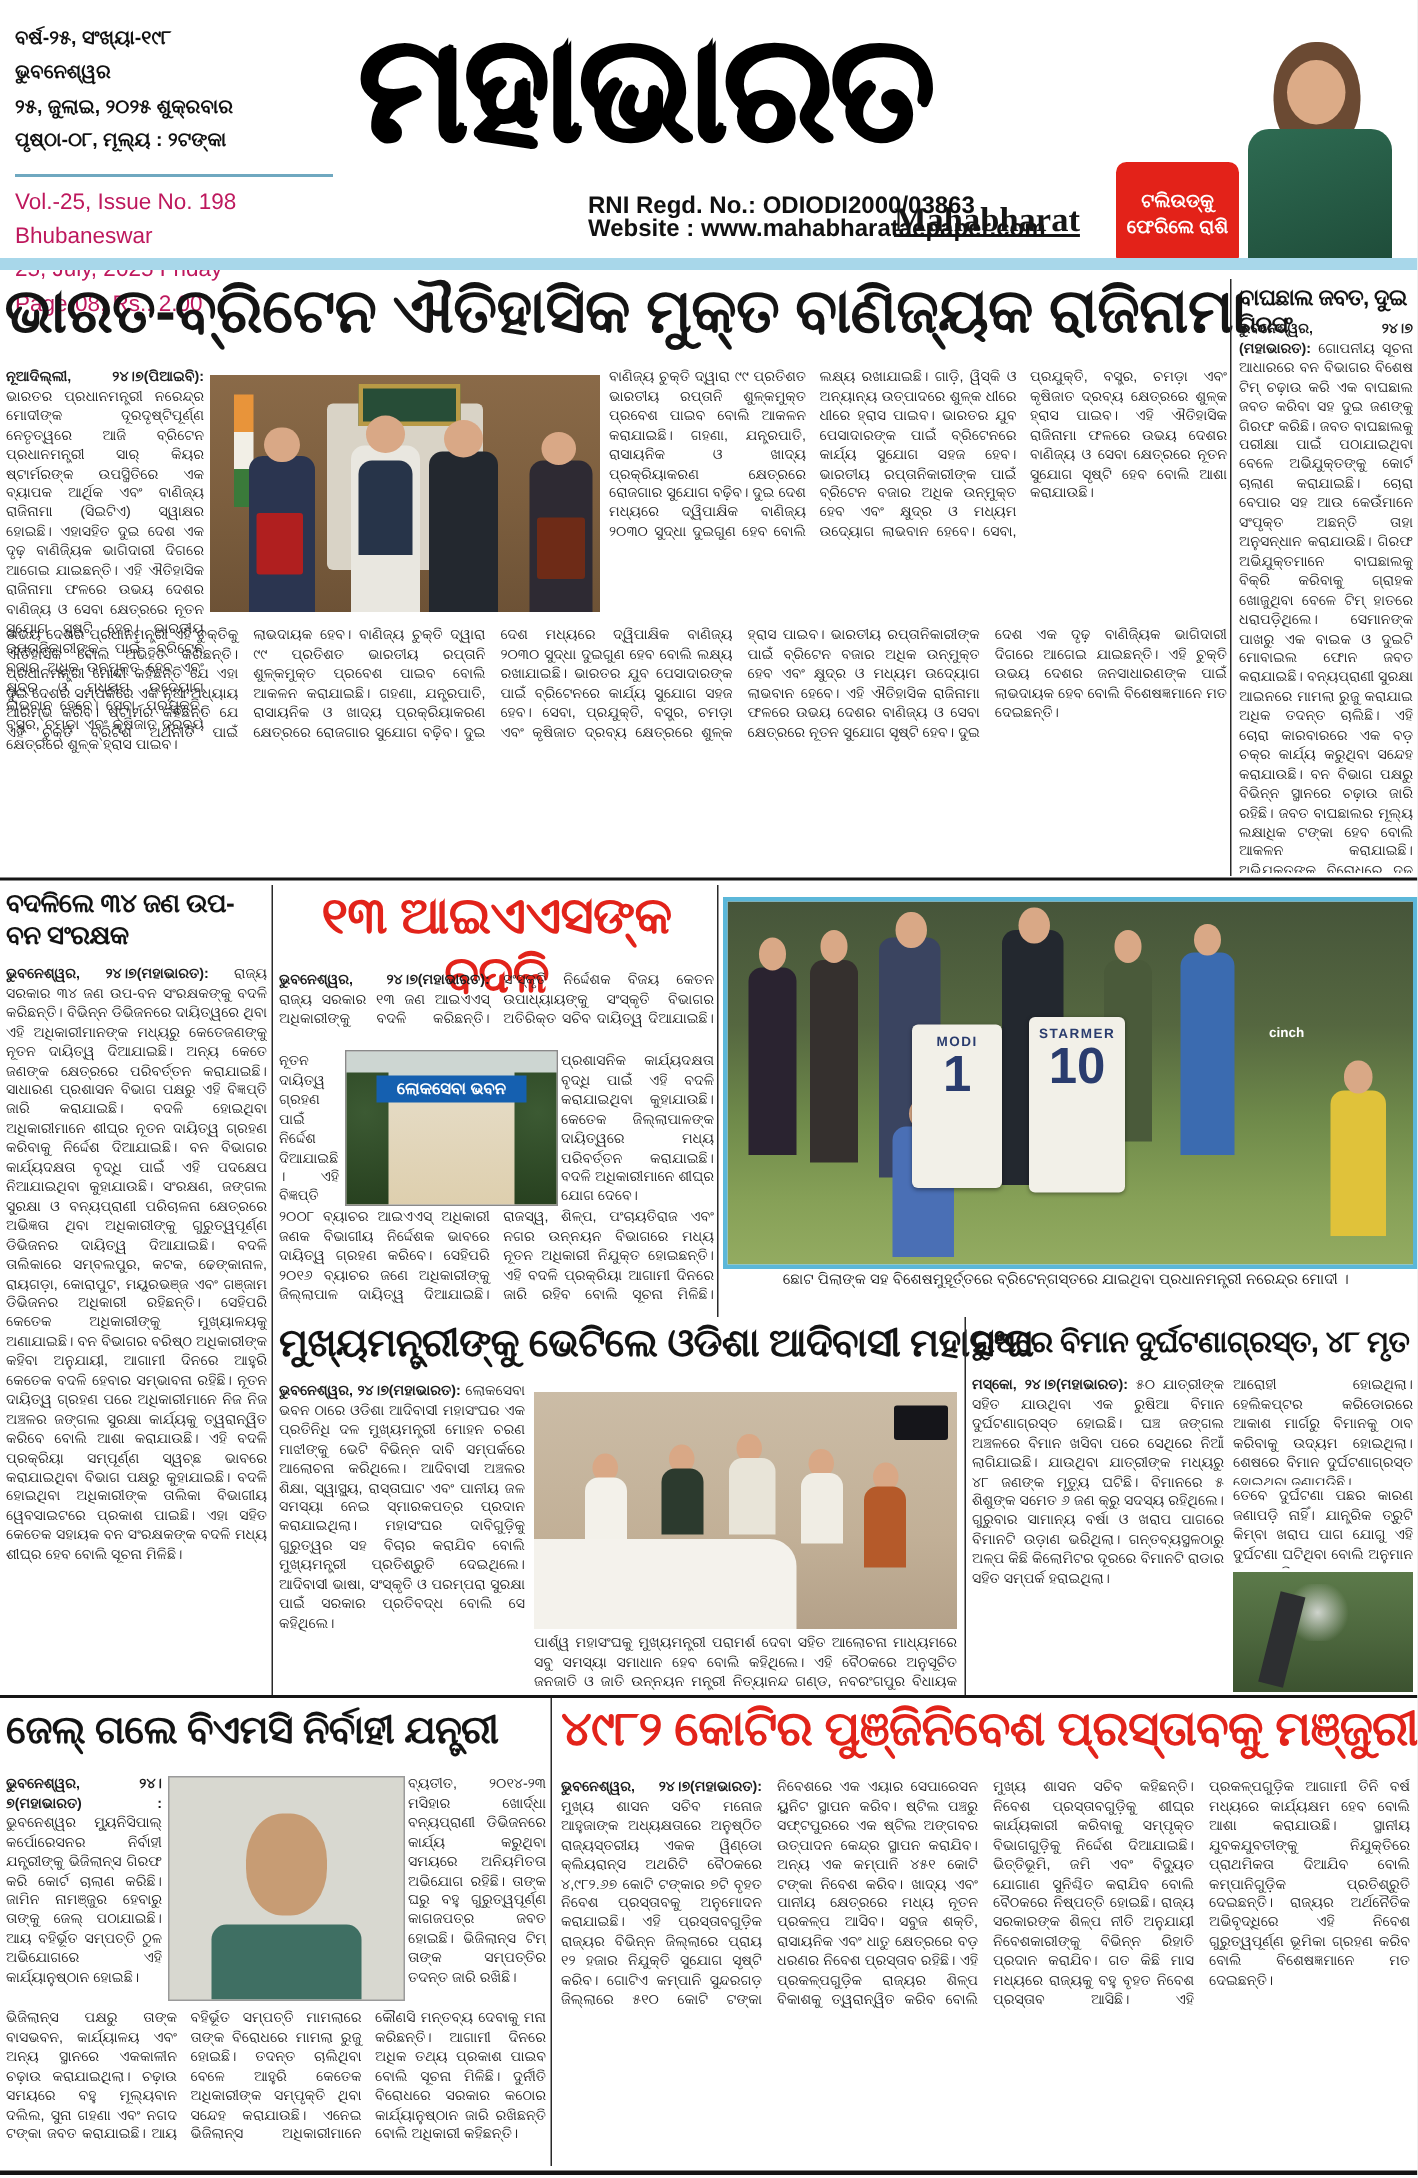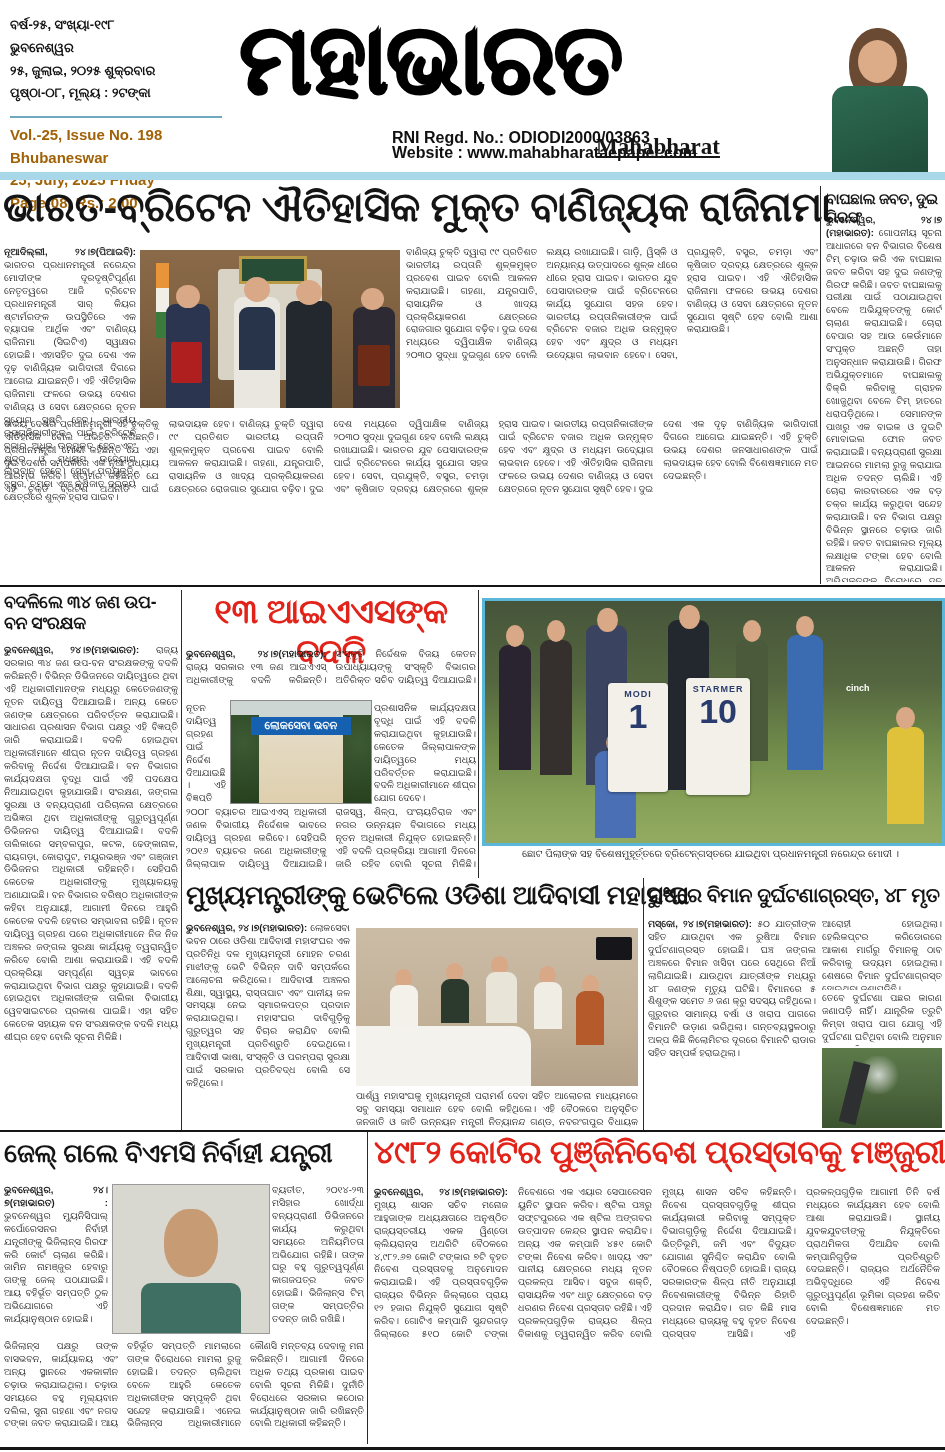--- a/index.html
+++ b/index.html
@@ -10,21 +10,21 @@
   .dl{font-weight:bold;}
   .c2{column-count:2;column-gap:9px;}
   .c3{column-count:3;column-gap:9px;}
   .c4{column-count:4;column-gap:10px;}
   .c5{column-count:5;column-gap:10px;}
   .hrule{background:#151515;height:2px;}
   .vrule{background:#2a2a2a;width:1px;}
   .h-black{font-weight:800;color:#141414;letter-spacing:-0.5px;}
   .h-red{font-weight:800;color:#e2231a;letter-spacing:-0.5px;}
   .masthead-info{font-size:13px;font-weight:bold;line-height:1.75;color:#111;}
-  .masthead-en{font-size:15px;font-weight:bold;line-height:1.5;color:#a16207;}
+  .masthead-en{font-size:15px;font-weight:normal;line-height:1.5;color:#be185d;}
   .paper-title{font-size:98px;font-weight:900;color:#000;letter-spacing:-3px;white-space:nowrap;
                text-shadow:2px 2px 0 #000;}
   .rni{font-size:16px;font-weight:bold;color:#111;line-height:1.5;}
   .title-en{font-family:"Liberation Serif","DejaVu Serif",serif;font-size:23px;font-weight:bold;
             text-decoration:underline;color:#161616;}
   .bluebar{background:#a8d7ea;}
   .promo{background:#e32219;border-radius:7px;color:#fff;font-weight:bold;font-size:12.5px;
          text-align:center;display:flex;align-items:center;justify-content:center;line-height:1.35;padding:4px;}
   .subhead{color:#2d7cb5;font-weight:800;font-size:21px;text-align:center;letter-spacing:-0.5px;}
   .caption{font-size:10px;text-align:center;color:#111;}
@@ -89,20 +89,21 @@
   <div class="abs paper-title" style="left:238px;top:2px;">ମହାଭାରତ</div>
   <div class="abs rni" style="left:392px;top:126px;">RNI Regd. No.: ODIODI2000/03863</div>
   <div class="abs rni" style="left:392px;top:141px;">Website : www.mahabharataepaper.com</div>
   <div class="abs title-en" style="left:596px;top:134px;">Mahabharat</div>
 
   <div class="abs ph" style="left:800px;top:28px;width:145px;height:144px;">
     <div class="ac-hair"></div>
     <div class="ac-face"></div>
     <div class="ac-saree"></div>
   </div>
+  <div class="abs promo" style="left:744px;top:108px;width:74px;height:62px;">ଟଲିଉଡ୍‌କୁ ଫେରିଲେ ରାଶି</div>
 
   <div class="abs bluebar" style="left:0;top:172px;width:945px;height:8px;"></div>
 
   <div class="abs h-black" style="left:3px;top:184px;width:816px;font-size:41px;white-space:nowrap;text-align:right;">ଭାରତ-ବ୍ରିଟେନ ଐତିହାସିକ ମୁକ୍ତ ବାଣିଜ୍ୟକ ରାଜିନାମା</div>
 
   <div class="abs vrule" style="left:820px;top:186px;height:398px;"></div>
   <div class="abs h-black" style="left:826px;top:190px;width:116px;font-size:15px;line-height:1.2;">ବାଘଛାଲ ଜବତ, ଦୁଇ ଗିରଫ</div>
   <p class="abs tx" style="left:826px;top:214px;width:116px;height:368px;margin:0;">
     <span class="dl">ଭୁବନେଶ୍ୱର, ୨୪।୭ (ମହାଭାରତ):</span>
     <span>ଗୋପନୀୟ ସୂଚନା ଆଧାରରେ ବନ ବିଭାଗର ବିଶେଷ ଟିମ୍ ଚଢ଼ାଉ କରି ଏକ ବାଘଛାଲ ଜବତ କରିବା ସହ ଦୁଇ ଜଣଙ୍କୁ ଗିରଫ କରିଛି। ଜବତ ବାଘଛାଲକୁ ପରୀକ୍ଷା ପାଇଁ ପଠାଯାଇଥିବା ବେଳେ ଅଭିଯୁକ୍ତଙ୍କୁ କୋର୍ଟ ଚାଲାଣ କରାଯାଇଛି। ଚୋରା ବେପାର ସହ ଆଉ କେଉଁମାନେ ସଂପୃକ୍ତ ଅଛନ୍ତି ତାହା ଅନୁସନ୍ଧାନ କରାଯାଉଛି। ଗିରଫ ଅଭିଯୁକ୍ତମାନେ ବାଘଛାଲକୁ ବିକ୍ରି କରିବାକୁ ଗ୍ରାହକ ଖୋଜୁଥିବା ବେଳେ ଟିମ୍ ହାତରେ ଧରାପଡ଼ିଥିଲେ। ସେମାନଙ୍କ ପାଖରୁ ଏକ ବାଇକ ଓ ଦୁଇଟି ମୋବାଇଲ ଫୋନ ଜବତ କରାଯାଇଛି। ବନ୍ୟପ୍ରାଣୀ ସୁରକ୍ଷା ଆଇନରେ ମାମଲା ରୁଜୁ କରାଯାଇ ଅଧିକ ତଦନ୍ତ ଚାଲିଛି। ଏହି ଚୋରା କାରବାରରେ ଏକ ବଡ଼ ଚକ୍ର କାର୍ଯ୍ୟ କରୁଥିବା ସନ୍ଦେହ କରାଯାଉଛି। ବନ ବିଭାଗ ପକ୍ଷରୁ ବିଭିନ୍ନ ସ୍ଥାନରେ ଚଢ଼ାଉ ଜାରି ରହିଛି। ଜବତ ବାଘଛାଲର ମୂଲ୍ୟ ଲକ୍ଷାଧିକ ଟଙ୍କା ହେବ ବୋଲି ଆକଳନ କରାଯାଇଛି। ଅଭିଯୁକ୍ତଙ୍କ ବିରୋଧରେ ଦୃଢ଼ କାର୍ଯ୍ୟାନୁଷ୍ଠାନ ଗ୍ରହଣ କରାଯିବ ବୋଲି ଅଧିକାରୀ ସୂଚନା ଦେଇଛନ୍ତି। ଏନେଇ ଅଧିକ ତଥ୍ୟ ସଂଗ୍ରହ କରାଯାଉଛି ଏବଂ ଆଗାମୀ ଦିନରେ ଆହୁରି ଗିରଫ ହେବାର ସମ୍ଭାବନା ରହିଛି ବୋଲି ସୂତ୍ରରୁ ଜଣାପଡ଼ିଛି।</span>

